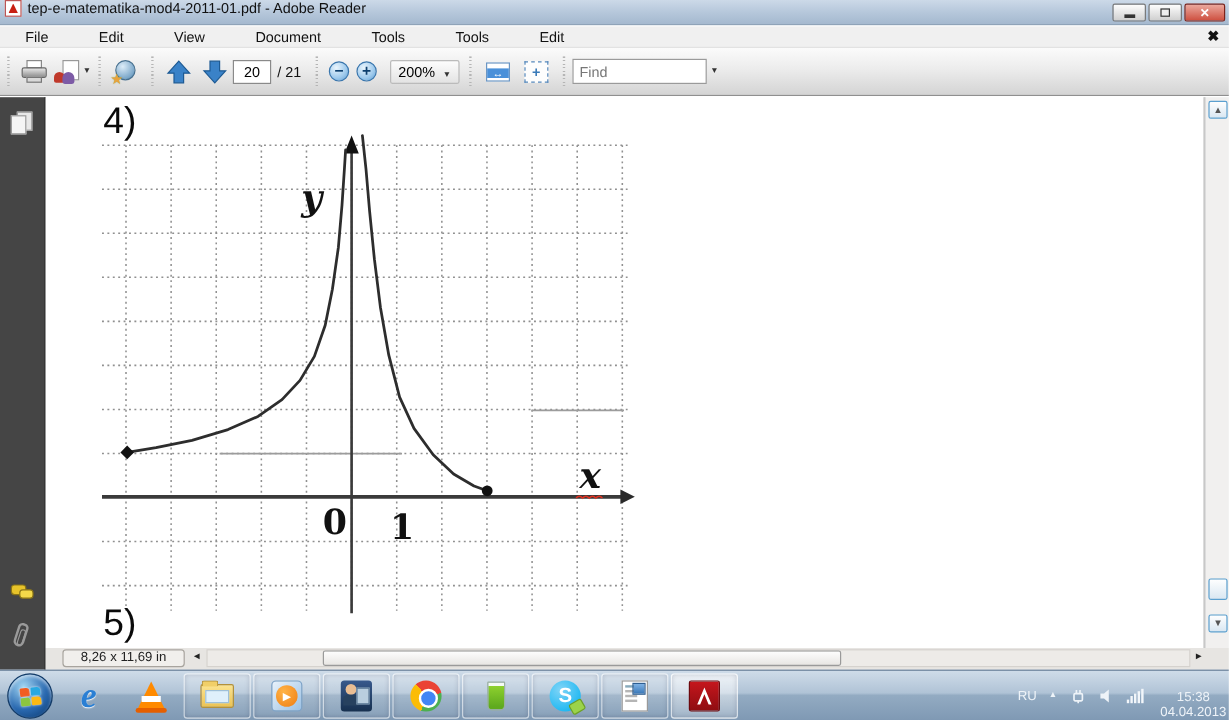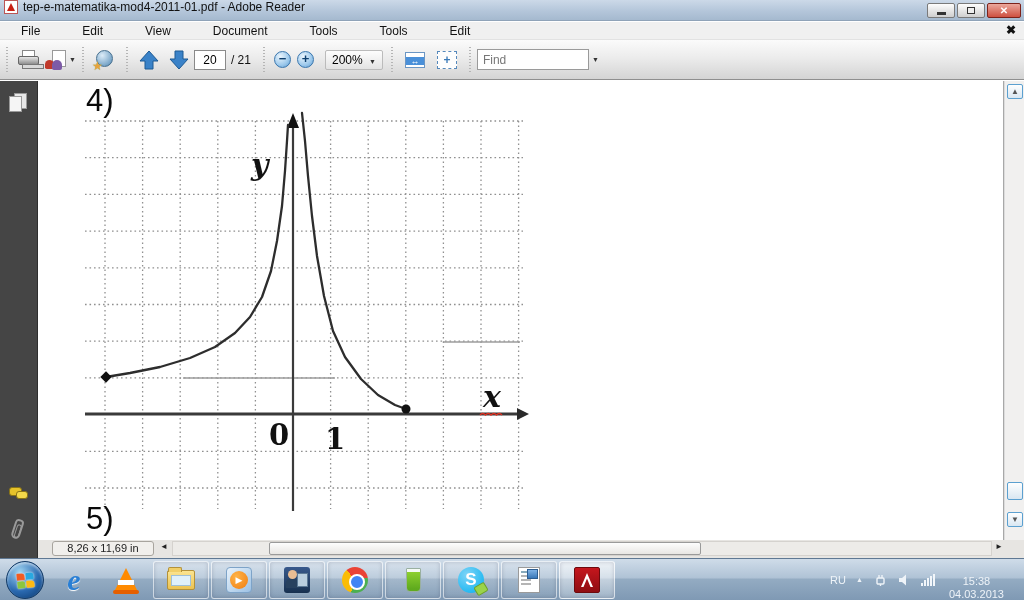--- a/index.html
+++ b/index.html
@@ -177,21 +177,21 @@
     color:#fff;font-weight:bold;font-size:17px;text-align:center;line-height:25px;position:relative;}
   .skype::after{content:"";position:absolute;right:-3px;bottom:-1px;width:10px;height:8px;
     background:#9bd34a;border-radius:2px;transform:rotate(-30deg);border:1px solid #6da028;}
   .writer{width:22px;height:26px;background:#fff;border:1px solid #9a9a9a;position:relative;}
   .writer::before{content:"";position:absolute;left:2px;top:3px;width:10px;height:2px;
     box-shadow:0 4px 0 #b5b5b5, 0 8px 0 #b5b5b5, 0 12px 0 #b5b5b5;background:#8ab;}
   .writer::after{content:"";position:absolute;right:1px;top:1px;width:9px;height:8px;
     background:linear-gradient(180deg,#7fb2e5,#3a78b8);border:1px solid #2d5e92;}
   .adobe{width:26px;height:26px;background:linear-gradient(180deg,#c5161d,#8f0d12);
     border:1px solid #6d090d;border-radius:2px;display:flex;align-items:center;justify-content:center;}
-  .tray{margin-left:auto;display:flex;align-items:center;gap:10px;padding-right:20px;color:#eef3f8;font-size:11px;}
+  .tray{margin-left:auto;display:flex;align-items:center;gap:10px;padding-right:2px;color:#eef3f8;font-size:11px;}
   .tray .hid{font-size:7px;}
   .bars{display:flex;align-items:flex-end;gap:1px;height:12px;}
   .bars i{width:2px;background:#f2f6fa;display:block;}
   .clock{text-align:center;line-height:13px;padding-left:4px;margin-top:16px;}
 </style>
 </head>
 <body>
 
 <div class="titlebar">
   <span class="pdf-icon"></span>
@@ -408,16 +408,16 @@
     </svg>
     <span class="bars">
       <i style="height:3px"></i>
         <i style="height:6px"></i>
         <i style="height:8px"></i>
         <i style="height:10px"></i>
         <i style="height:12px"></i>
     </span>
     <span class="clock">
       <span>15:38</span><br>
-      <span>04.03.2013</span>
+      <span>04.04.2013</span>
     </span>
   </span>
 </div>
 
 </body></html>

